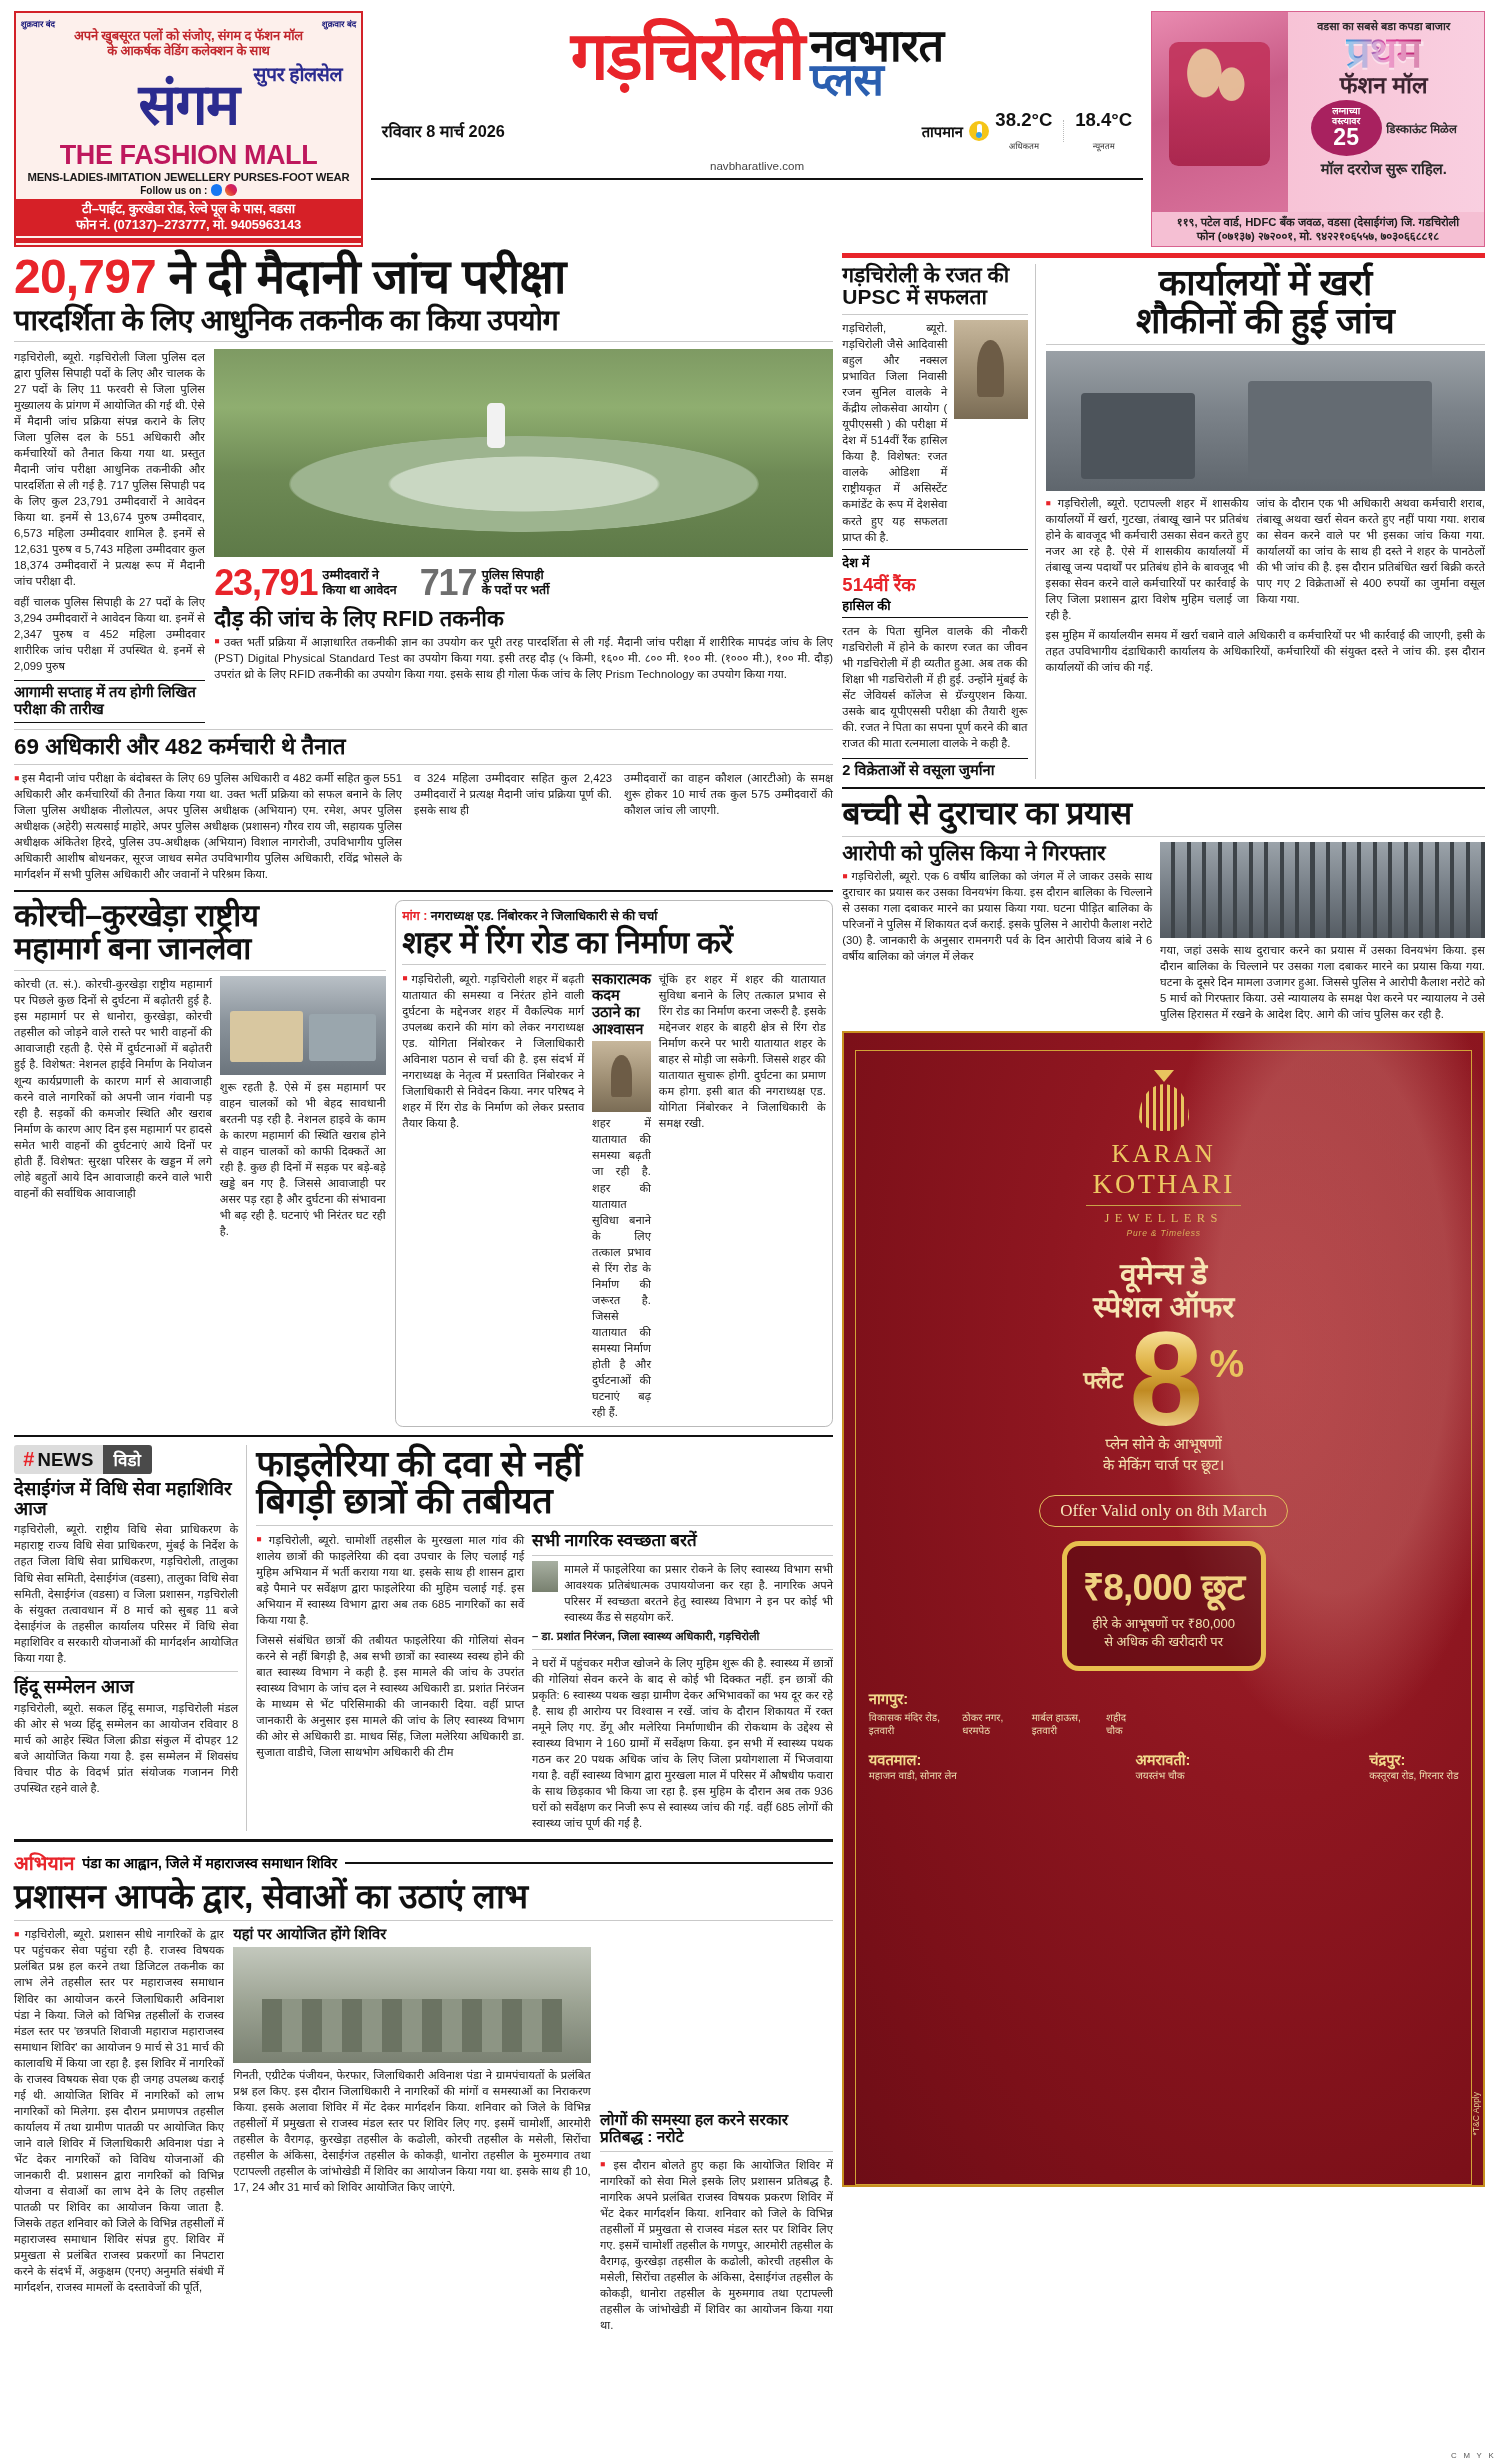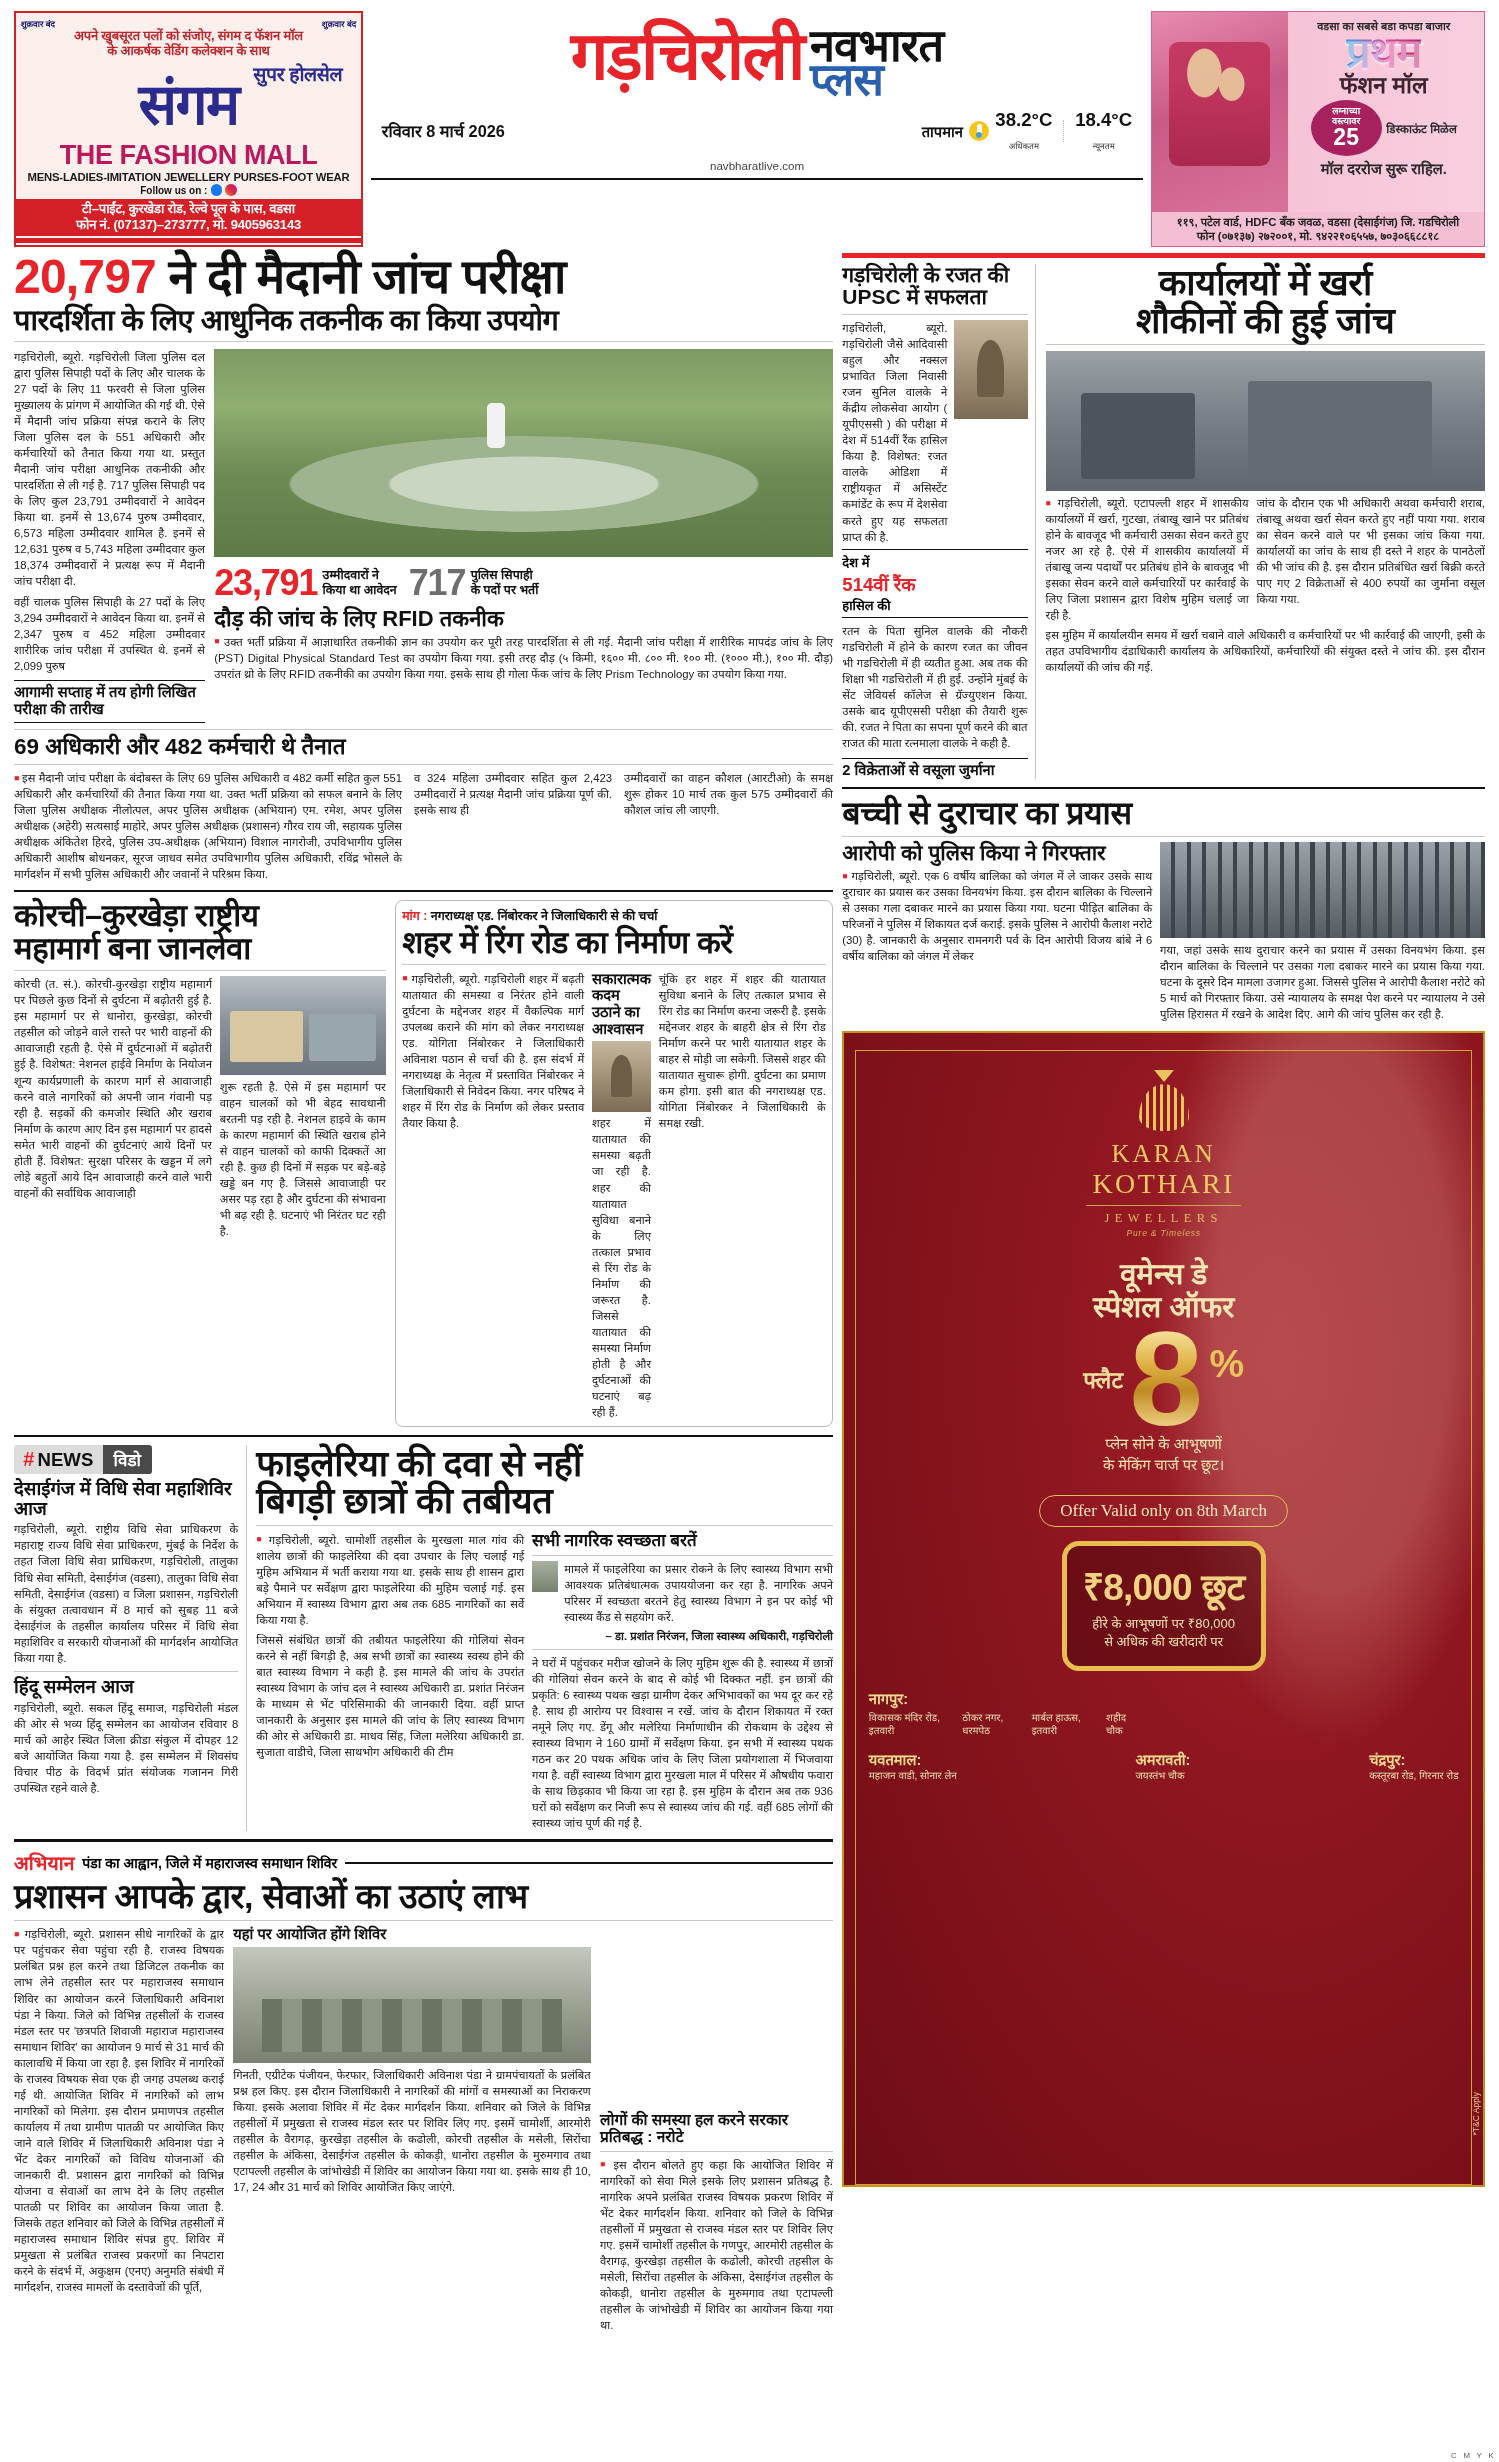--- a/index.html
+++ b/index.html
@@ -117,21 +117,21 @@
   .ph-jail::before { content:""; position:absolute; left:0; top:0; width:100%; height:100%;
      background: repeating-linear-gradient(90deg, transparent 0 11px, #3e4449 11px 15.5px); }
   .ph-meet { background: linear-gradient(180deg,#c3c8bd 0%,#9ba292 50%,#7a8172 100%); }
   .ph-meet::after { content:""; position:absolute; left:8%; top:45%; width:84%; height:45%;
      background: repeating-linear-gradient(90deg,#6b7362 0 20px,#8d9584 20px 40px); }
   .ph-sm { background: linear-gradient(180deg,#a8b0a2,#78806f); }
 
   .body-txt { font-size: 11.3px; line-height: 1.42; color: #1a1a1a; text-align: justify; }
 
   
-  .stats { display: flex; align-items: center; gap: 12px; }
+  .stats { display: flex; align-items: center; gap: 23px; }
   .stat { display: flex; align-items: center; gap: 5.4px; }
   .stat-n-red { font-size: 36px; font-weight: bold; color: #e8242a; letter-spacing: -1.2px; line-height: 1; }
   .stat-n-gray { font-size: 36px; font-weight: bold; color: #6e6e6e; letter-spacing: -1.2px; line-height: 1; }
   .stat-t { font-size: 12.4px; font-weight: bold; color: #111; line-height: 1.2; }
 
   .sec-hd { font-size: 24px; font-weight: bold; color: #111; line-height: 1.06; }
   .sec-hd-big { font-size: 31px; font-weight: bold; color: #111; line-height: 1.04; letter-spacing: -0.4px; }
   .kicker { font-size: 12.4px; font-weight: bold; color: #e8242a; }
   .kicker-blk { font-size: 12.4px; font-weight: bold; color: #111; }
 
@@ -388,21 +388,21 @@
               <div class="body-txt bullet">गड़चिरोली, ब्यूरो. चामोर्शी तहसील के मुरखला माल गांव की शालेय छात्रों की फाइलेरिया की दवा उपचार के लिए चलाई गई मुहिम अभियान में भर्ती कराया गया था. इसके साथ ही शासन द्वारा बड़े पैमाने पर सर्वेक्षण द्वारा फाइलेरिया की मुहिम चलाई गई. इस अभियान में स्वास्थ्य विभाग द्वारा अब तक 685 नागरिकों का सर्वे किया गया है.</div>
               <div class="body-txt" style="margin-top:3.9px">जिससे संबंधित छात्रों की तबीयत फाइलेरिया की गोलियां सेवन करने से नहीं बिगड़ी है, अब सभी छात्रों का स्वास्थ्य स्वस्थ होने की बात स्वास्थ्य विभाग ने कही है. इस मामले की जांच के उपरांत स्वास्थ्य विभाग के जांच दल ने स्वास्थ्य अधिकारी डा. प्रशांत निरंजन के माध्यम से भेंट परिसिमाकी की जानकारी दिया. वहीं प्राप्त जानकारी के अनुसार इस मामले की जांच के लिए स्वास्थ्य विभाग की ओर से अधिकारी डा. माधव सिंह, जिला मलेरिया अधिकारी डा. सुजाता वाडीचे, जिला साथभोग अधिकारी की टीम</div>
             </div>
             <div style="flex:1">
               <div class="sec-hd" style="font-size:17px">सभी नागरिक स्वच्छता बरतें</div>
               <div class="hr-thin"></div>
               <div style="display:flex;gap:6.2px">
                 <div class="photo ph-sm" style="width:26px;height:31px;flex:none"></div>
                 <div class="body-txt">मामले में फाइलेरिया का प्रसार रोकने के लिए स्वास्थ्य विभाग सभी आवश्यक प्रतिबंधात्मक उपाययोजना कर रहा है. नागरिक अपने परिसर में स्वच्छता बरतने हेतु स्वास्थ्य विभाग ने इन पर कोई भी स्वास्थ्य कैंड से सहयोग करें.</div>
               </div>
-              <div class="body-txt" style="text-align:right;font-weight:bold;margin-top:2.3px">– डा. प्रशांत निरंजन, जिला स्वास्थ्य अधिकारी, गड़चिरोली</div>
+              <div class="body-txt" style="text-align:left;font-weight:bold;margin-top:2.3px">– डा. प्रशांत निरंजन, जिला स्वास्थ्य अधिकारी, गड़चिरोली</div>
               <div class="hr-thin"></div>
               <div class="body-txt">ने घरों में पहुंचकर मरीज खोजने के लिए मुहिम शुरू की है. स्वास्थ्य में छात्रों की गोलियां सेवन करने के बाद से कोई भी दिक्कत नहीं. इन छात्रों की प्रकृति: 6 स्वास्थ्य पथक खड़ा ग्रामीण देकर अभिभावकों का भय दूर कर रहे है. साथ ही आरोग्य पर विश्वास न रखें. जांच के दौरान शिकायत में रक्त नमूने लिए गए. डेंगू और मलेरिया निर्माणाधीन की रोकथाम के उद्देश्य से स्वास्थ्य विभाग ने 160 ग्रामों में सर्वेक्षण किया. इन सभी में स्वास्थ्य पथक गठन कर 20 पथक अधिक जांच के लिए जिला प्रयोगशाला में भिजवाया गया है. वहीं स्वास्थ्य विभाग द्वारा मुरखला माल में परिसर में औषधीय फवारा के साथ छिड़काव भी किया जा रहा है. इस मुहिम के दौरान अब तक 936 घरों को सर्वेक्षण कर निजी रूप से स्वास्थ्य जांच की गई. वहीं 685 लोगों की स्वास्थ्य जांच पूर्ण की गई है.</div>
             </div>
           </div>
         </div>
       </div>
 
       <div class="hr-thick" style="margin-top:7.8px"></div>
 
       <div style="margin-top:7.8px">

